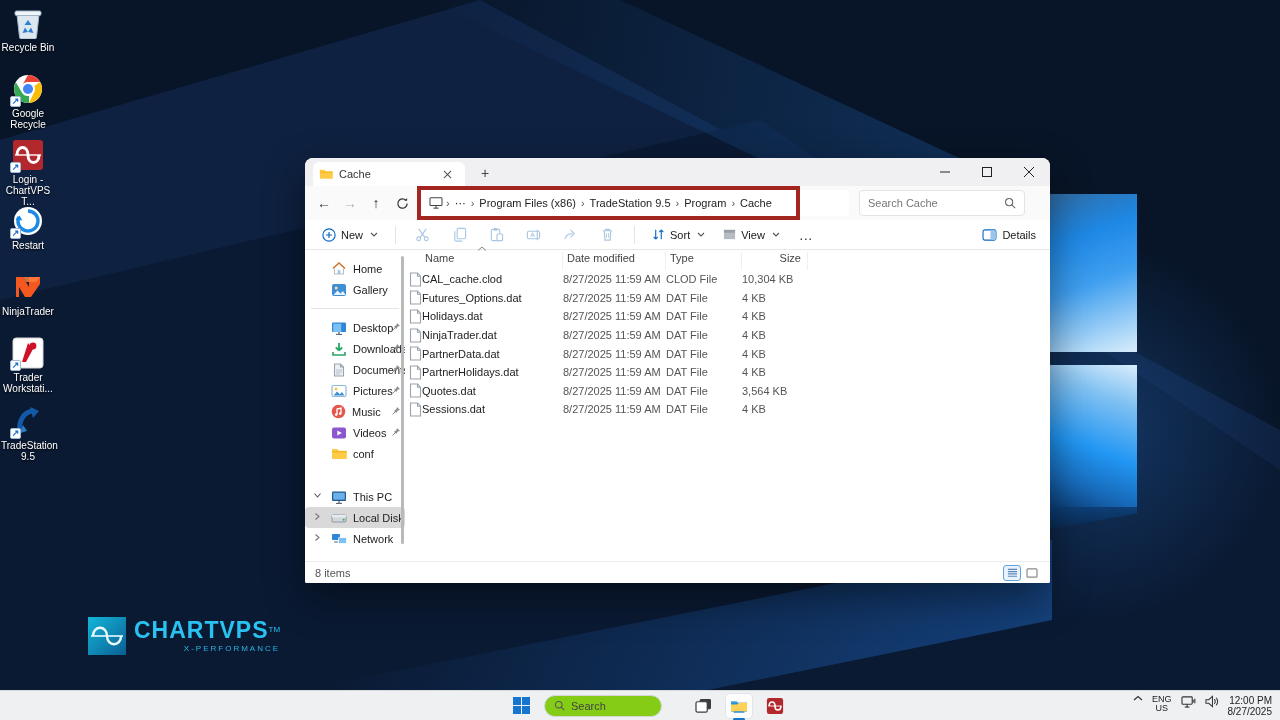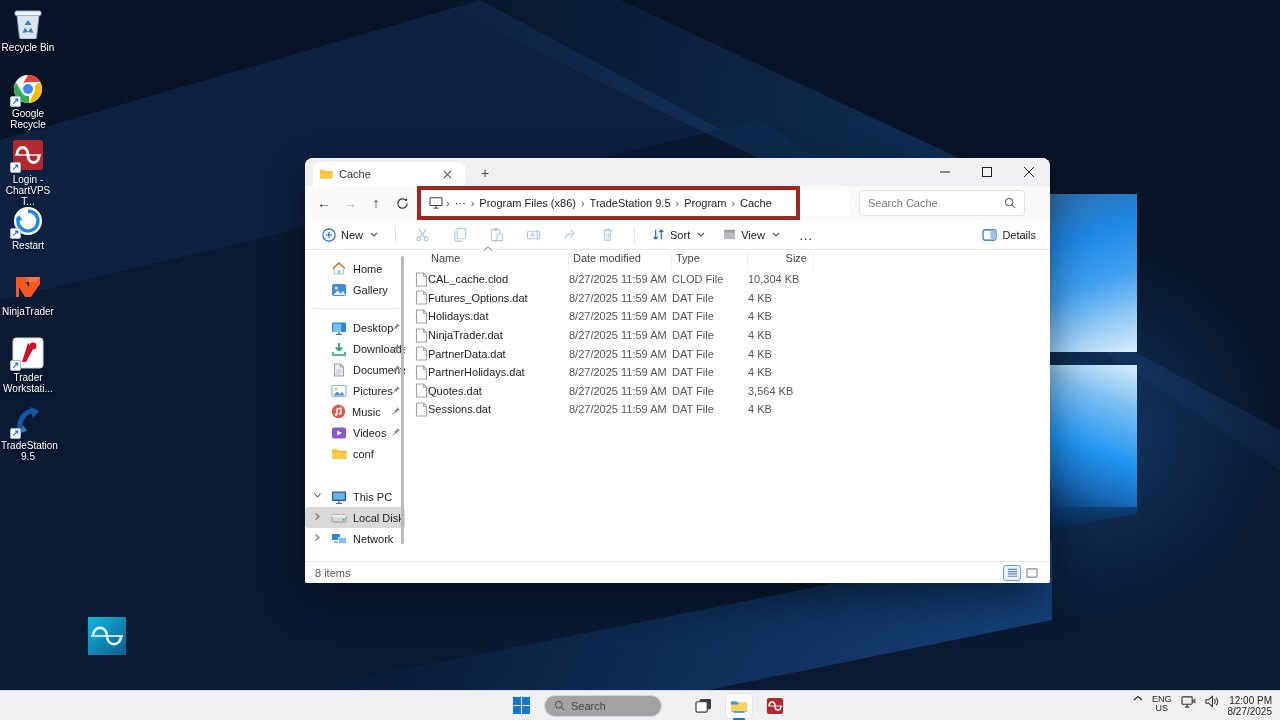--- a/index.html
+++ b/index.html
@@ -82,21 +82,21 @@
   .sidebar { width:100px; padding-top:8px; overflow:hidden; }
   .sb-item { display:flex; align-items:center; gap:6px; height:21px; padding:0 2px 0 26px; position:relative;
              color:#222; white-space:nowrap; border-radius:4px; }
   .sb-item .pin { position:absolute; right:4px; top:5px; }
   .sb-item.sel { background:#d9d9d9; }
   .sb-chev { position:absolute; left:8px; top:5px; }
   .sb-divider { height:1px; background:#e5e5e5; margin:8px 6px; }
   .sb-gap { height:22px; }
   .sb-scroll { position:absolute; left:96px; top:6px; width:3px; height:288px; background:#b9b9b9; border-radius:2px; }
 
-  .filearea { flex:1; padding-left:6px; }
+  .filearea { flex:1; }
   .cols { display:flex; height:18px; margin-top:2px; color:#444; position:relative; }
   .colh { padding-left:4px; border-right:1px solid #f0f0f0; position:relative; }
   .col-name { width:158px; padding-left:20px; }
   .col-date { width:103px; }
   .col-type { width:76px; }
   .col-size { width:66px; text-align:right; padding-right:6px; }
   .sort-caret { position:absolute; left:72px; top:-6px; }
   .frow { display:flex; align-items:center; height:18.6px; color:#222; }
   .f-name { width:158px; display:flex; align-items:center; gap:0; padding-left:4px; }
   .f-date,.f-type { color:#555; }
@@ -109,21 +109,21 @@
   .viewtoggles { margin-left:auto; display:flex; gap:4px; }
   .vt { width:16px; height:14px; display:flex; align-items:center; justify-content:center; border-radius:2px; }
   .vt.active { outline:1px solid #5ea3e0; background:#eaf3fc; }
 
   
   #taskbar { position:absolute; left:0; bottom:0; width:1280px; height:30px; background:#eef0f2;
              border-top:1px solid #d8dadd; display:flex; align-items:center; }
   .tb-center { position:absolute; left:508px; display:flex; align-items:center; gap:10px; }
   .winlogo { width:17px; height:17px; display:grid; grid-template-columns:8px 8px; grid-template-rows:8px 8px; gap:1px; }
   .winlogo div { background:#1576d2; }
-  .tb-search { width:118px; height:22px; background:#a3a3a3; border:1px solid #d4d6d9; border-radius:12px;
+  .tb-search { width:118px; height:22px; background:#84cc16; border:1px solid #d4d6d9; border-radius:12px;
                display:flex; align-items:center; padding:0 9px; gap:6px; color:#444; font-size:11px; }
   .tb-appicon { width:26px; height:24px; display:flex; align-items:center; justify-content:center; border-radius:4px; position:relative; }
   .tb-appicon.active { background:#fdfdfd; box-shadow:0 0 0 1px #e2e4e7; }
   .tb-appicon.active::after { content:""; position:absolute; left:7px; bottom:-3px; width:12px; height:3px;
                               border-radius:2px; background:#1576d2; }
   .tb-tray { position:absolute; right:8px; display:flex; align-items:flex-start; gap:9px; color:#222; }
   .tray-lang { font-size:9px; line-height:9px; text-align:center; }
   .tray-clock { font-size:10px; line-height:11px; text-align:right; }
 
   svg { display:block; }
@@ -246,20 +246,24 @@
       <rect x="0" y="0" width="38" height="38" fill="url(#gbrand)"></rect>
       <defs>
           <linearGradient id="gbrand" x1="0" y1="0" x2="1" y2="1">
         <stop offset="0" stop-color="#14b6d9"></stop>
             <stop offset="1" stop-color="#0a5f94"></stop>
           </linearGradient>
         </defs>
       <line x1="3" y1="19" x2="35" y2="19" stroke="#e8fbff" stroke-width="1.6"></line>
       <path d="M5 19 C5 8, 19 8, 19 19 C19 30, 33 30, 33 19" fill="none" stroke="#eafcff" stroke-width="2.4"></path>
     </svg>
+    <div class="brand-text">
+      <span class="brand-name">CHARTVPS</span><sup>TM</sup>
+      <div class="tagline">X-PERFORMANCE</div>
+    </div>
   </div>
 
   <div id="explorer">
     <div class="titlebar">
       <div class="tab">
         <span class="tab-folder">
           <svg width="14" height="12" viewBox="0 0 16 13">
               <path d="M1 1.5h5.2l1.6 1.8H15a.8.8 0 0 1 .8.8V12H1z" fill="#ffca45"></path>
               <path d="M1 3.8h14.8V5H1z" fill="#f5b91e"></path>
             </svg>

